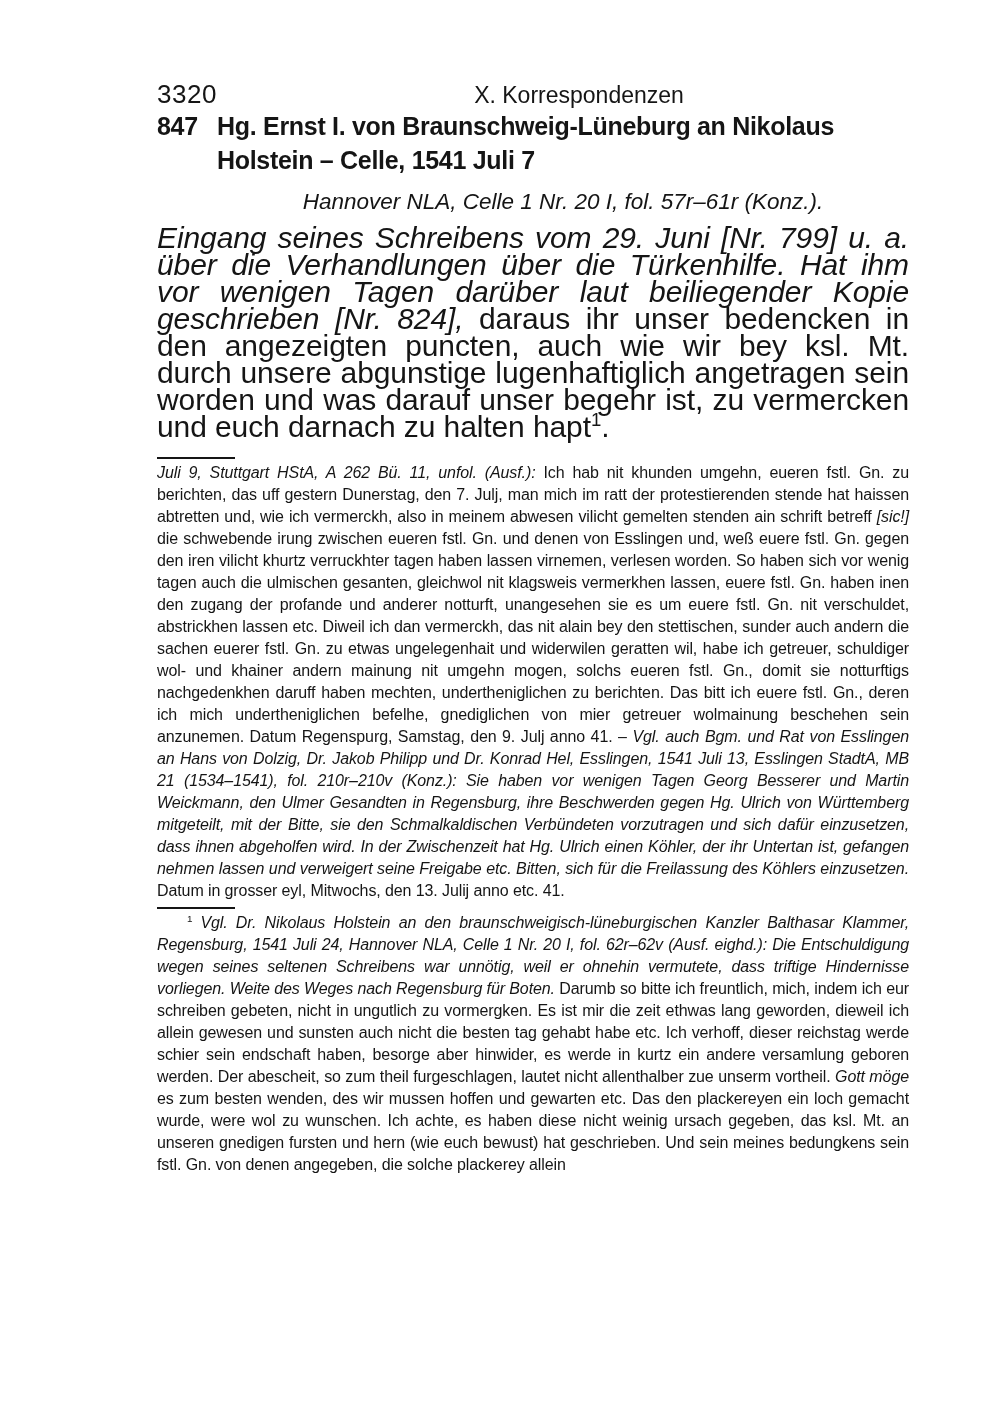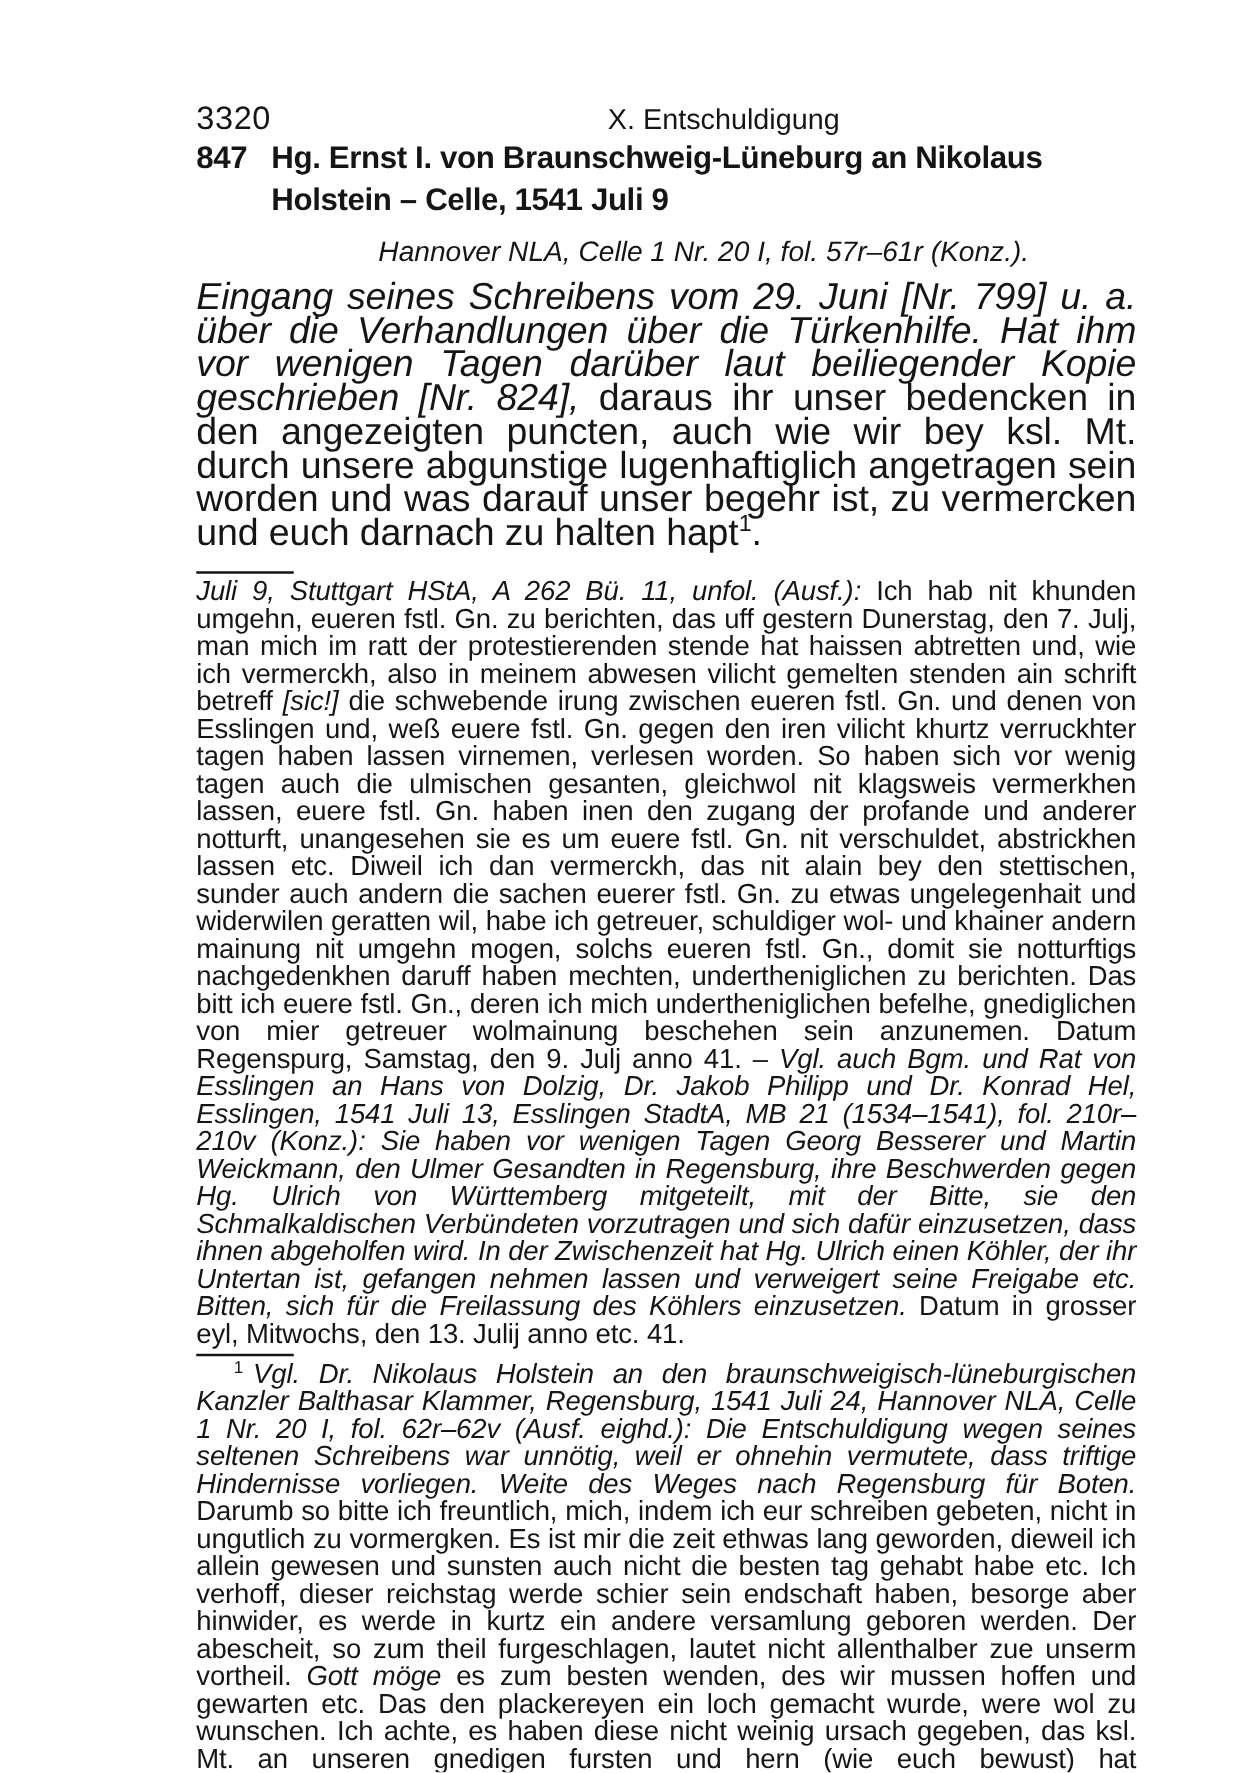--- a/index.html
+++ b/index.html
@@ -79,21 +79,21 @@
   .fn-rule {
     width: 78px;
     height: 0;
     border-top: 2px solid #151515;
   }
   .rule1 { margin-top: 17px; margin-bottom: 3px; }
   .rule2 { margin-top: 5px; margin-bottom: 3px; }
   
   .petit {
     margin: 0;
-    font-size: 22px;
+    font-size: 16px;
     line-height: 22px;
     text-align: justify;
     letter-spacing: -0.1px;
   }
   .footnote {
     text-indent: 30px;
   }
   .it { font-style: italic; }
   sup {
     font-size: 0.62em;
@@ -103,27 +103,27 @@
   .fn-marker { margin-right: 8px; }
 </style>
 </head>
 <body>
 
 <div class="page">
   <div class="text-col">
 
     <header class="running-header">
       <span class="pagenum">3320</span>
-      <span class="section">X. Entschuldigung</span>
+      <span class="section">X. Korrespondenzen</span>
       <span></span>
     </header>
 
     <div class="entry-heading">
       <span class="entry-num">847</span>
-      <h1 class="entry-title">Hg. Ernst I. von Braunschweig-Lüneburg an Nikolaus Holstein – Celle, 1541 Juli 9</h1>
+      <h1 class="entry-title">Hg. Ernst I. von Braunschweig-Lüneburg an Nikolaus Holstein – Celle, 1541 Juli 7</h1>
     </div>
 
     <p class="source-line">Hannover NLA, Celle 1 Nr. 20 I, fol. 57r–61r (Konz.).</p>
 
     <p class="summary"><span class="it">Eingang seines Schreibens vom 29. Juni [Nr. 799] u. a. über die Verhandlungen über die Türkenhilfe. Hat ihm vor wenigen Tagen darüber laut beiliegender Kopie geschrieben [Nr. 824],</span><span> daraus ihr unser bedencken in den angezeigten puncten, auch wie wir bey ksl. Mt. durch unsere abgunstige lugenhaftiglich angetragen sein worden und was darauf unser begehr ist, zu vermercken und euch darnach zu halten hapt</span><sup>1</sup><span>.</span></p>
 
     <div class="fn-rule rule1"></div>
 
     <p class="petit apparatus"><span class="it">Juli 9, Stuttgart HStA, A 262 Bü. 11, unfol. (Ausf.): </span><span>Ich hab nit khunden umgehn, eueren fstl. Gn. zu berichten, das uff gestern Dunerstag, den 7. Julj, man mich im ratt der protestierenden stende hat haissen abtretten und, wie ich vermerckh, also in meinem abwesen vilicht gemelten stenden ain schrift betreff </span><span class="it">[sic!]</span><span> die schwebende irung zwischen eueren fstl. Gn. und denen von Esslingen und, weß euere fstl. Gn. gegen den iren vilicht khurtz verruckhter tagen haben lassen virnemen, verlesen worden. So haben sich vor wenig tagen auch die ulmischen gesanten, gleichwol nit klagsweis vermerkhen lassen, euere fstl. Gn. haben inen den zugang der profande und anderer notturft, unangesehen sie es um euere fstl. Gn. nit verschuldet, abstrickhen lassen etc. Diweil ich dan vermerckh, das nit alain bey den stettischen, sunder auch andern die sachen euerer fstl. Gn. zu etwas ungelegenhait und widerwilen geratten wil, habe ich getreuer, schuldiger wol- und khainer andern mainung nit umgehn mogen, solchs eueren fstl. Gn., domit sie notturftigs nachgedenkhen daruff haben mechten, undertheniglichen zu berichten. Das bitt ich euere fstl. Gn., deren ich mich undertheniglichen befelhe, gnediglichen von mier getreuer wolmainung beschehen sein anzunemen. Datum Regenspurg, Samstag, den 9. Julj anno 41. – </span><span class="it">Vgl. auch Bgm. und Rat von Esslingen an Hans von Dolzig, Dr. Jakob Philipp und Dr. Konrad Hel, Esslingen, 1541 Juli 13, Esslingen StadtA, MB 21 (1534–1541), fol. 210r–210v (Konz.): Sie haben vor wenigen Tagen Georg Besserer und Martin Weickmann, den Ulmer Gesandten in Regensburg, ihre Beschwerden gegen Hg. Ulrich von Württemberg mitgeteilt, mit der Bitte, sie den Schmalkaldischen Verbündeten vorzutragen und sich dafür einzusetzen, dass ihnen abgeholfen wird. In der Zwischenzeit hat Hg. Ulrich einen Köhler, der ihr Untertan ist, gefangen nehmen lassen und verweigert seine Freigabe etc. Bitten, sich für die Freilassung des Köhlers einzusetzen. </span><span>Datum in grosser eyl, Mitwochs, den 13. Julij anno etc. 41.</span></p>
 

